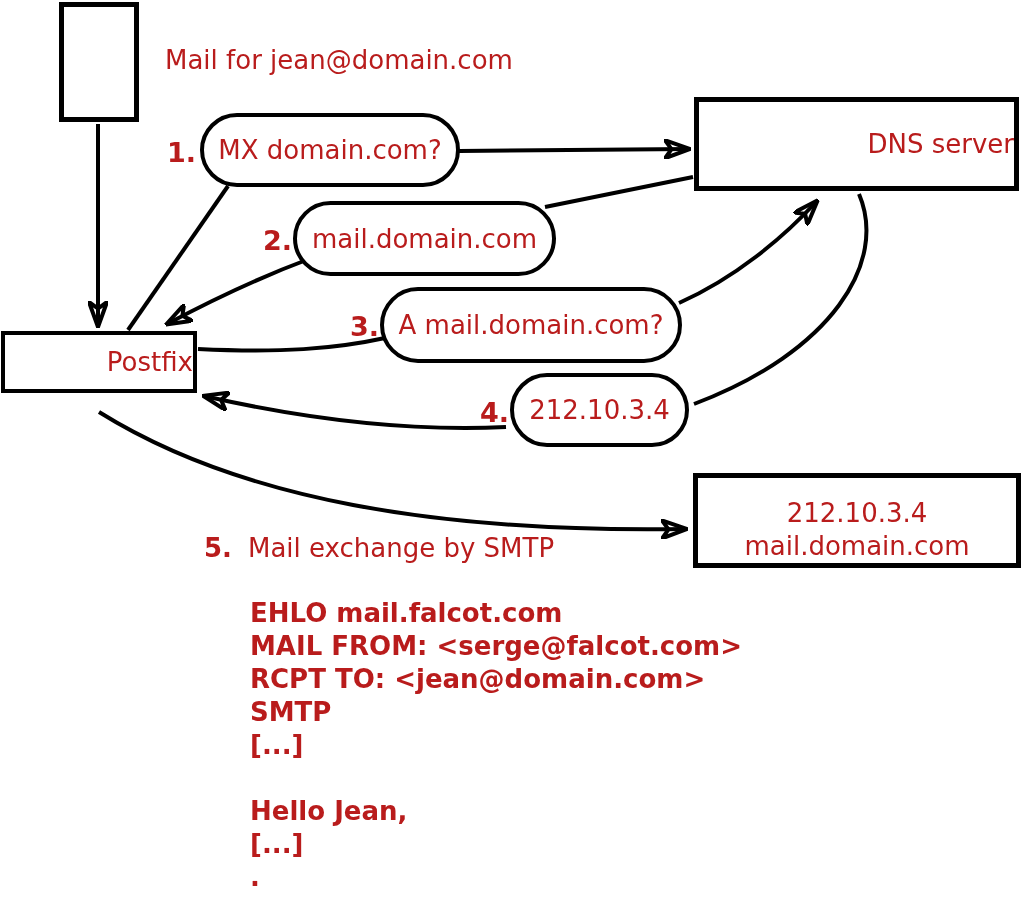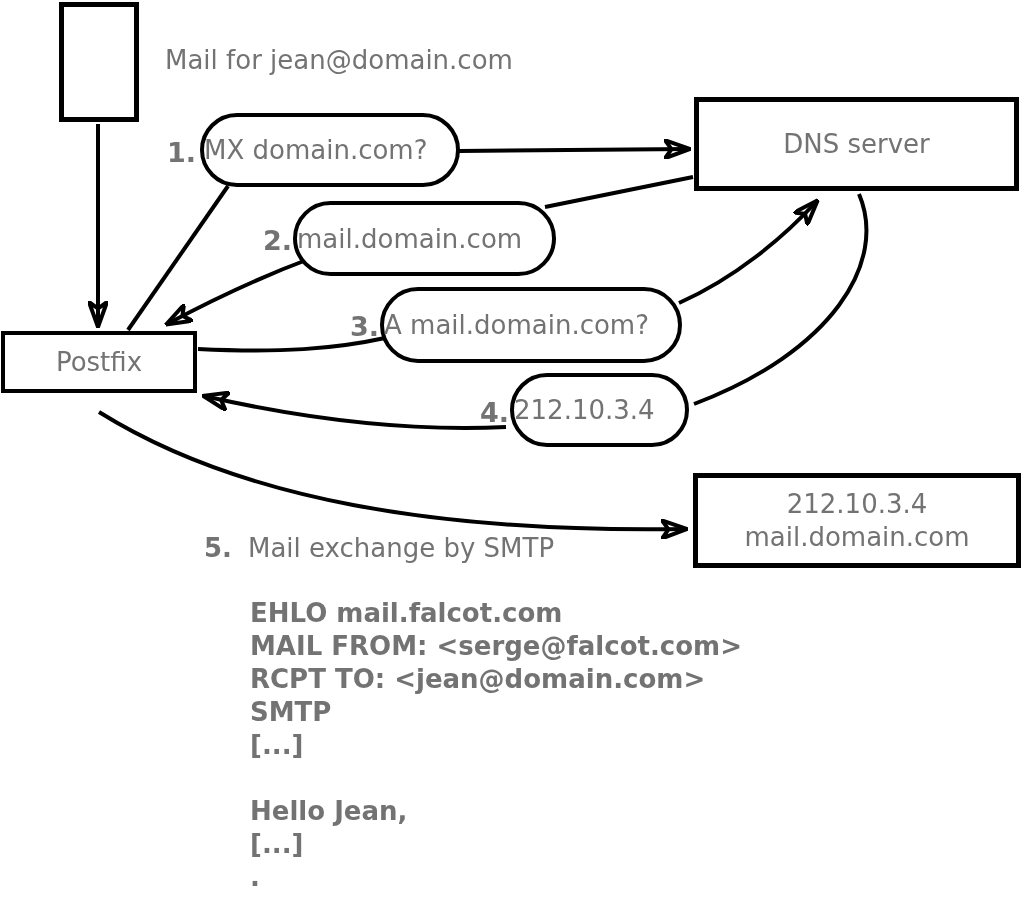--- a/index.html
+++ b/index.html
@@ -7,53 +7,54 @@
     padding: 0;
     background: #ffffff;
     font-family: "DejaVu Sans", sans-serif;
   }
   .stage {
     position: relative;
     width: 1024px;
     height: 919px;
     background: #ffffff;
     overflow: hidden;
-    color: #737373;
+    color: #b91c1c;
   }
   .wires {
     position: absolute;
     left: 0;
     top: 0;
     width: 1024px;
     height: 919px;
   }
   .wires path {
     fill: none;
     stroke: #000000;
     stroke-width: 4;
   }
   .box {
     position: absolute;
     box-sizing: border-box;
     border: 5px solid #000000;
     background: #ffffff;
     display: flex;
     align-items: center;
-    justify-content: center;
+    justify-content: flex-end;
     font-size: 26px;
     text-align: center;
   }
   .pill {
     position: absolute;
     box-sizing: border-box;
     border: 4.5px solid #000000;
     border-radius: 40px;
     background: #ffffff;
     display: flex;
     align-items: center;
+    justify-content: center;
     font-size: 26px;
     white-space: nowrap;
   }
   .stepnum {
     position: absolute;
     width: 34px;
     font-size: 27px;
     font-weight: bold;
     text-align: right;
     white-space: nowrap;

